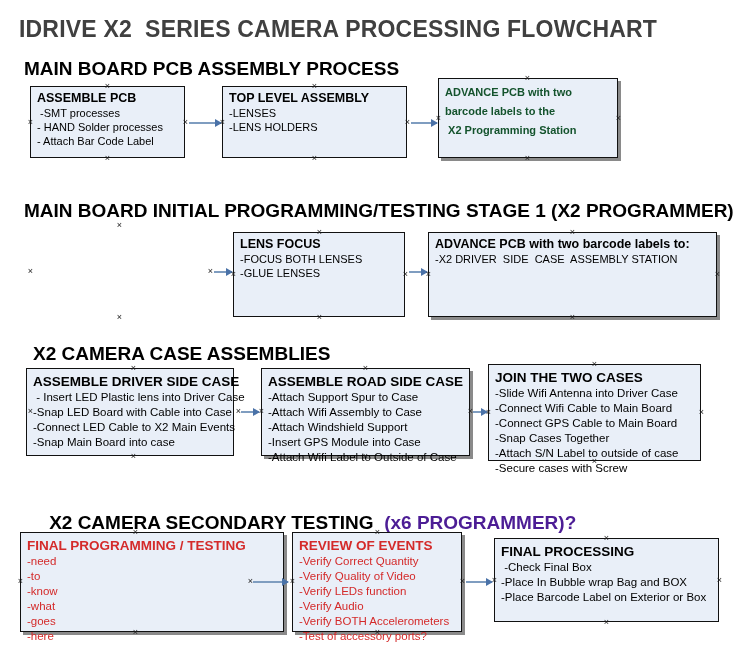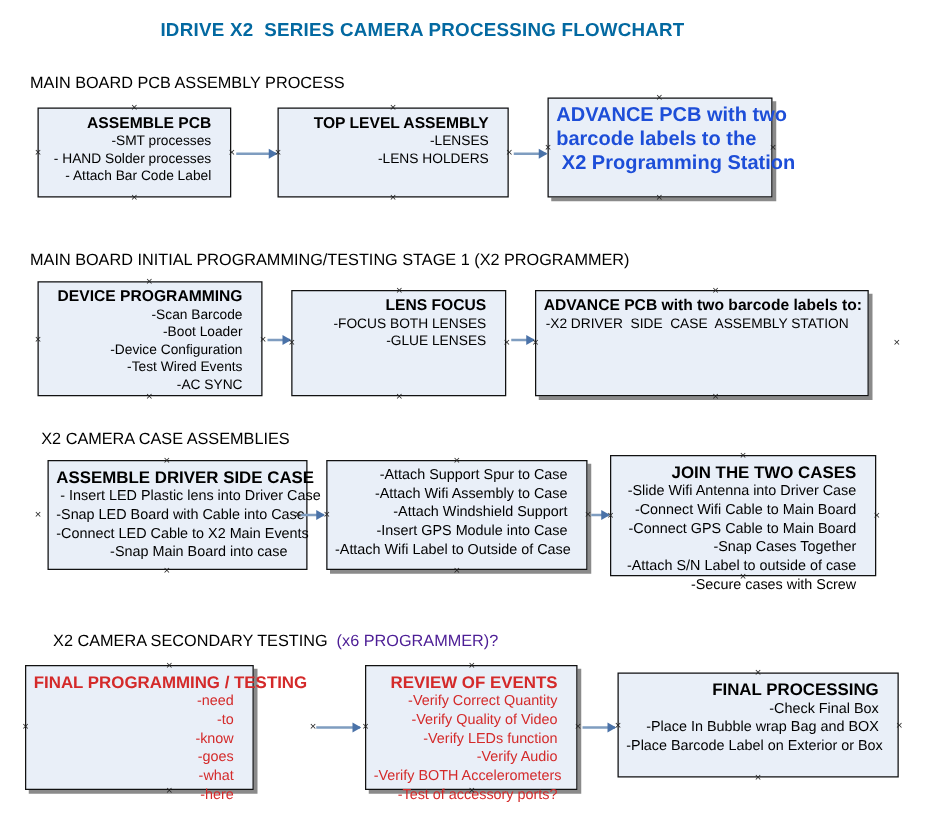--- a/index.html
+++ b/index.html
@@ -19,46 +19,45 @@
     inset: 0;
   }
 
   
   .doc-title {
     position: absolute;
     left: 0;
     top: 16px;
     width: 676px;
     text-align: center;
-    font-size: 15px;
+    font-size: 23px;
     font-weight: bold;
     letter-spacing: 0.2px;
-    color: #0369a1;
+    color: #404040;
     white-space: pre;
   }
   .section-heading {
     position: absolute;
-    font-size: 13px;
-    font-weight: normal;
+    font-size: 19px;
+    font-weight: bold;
     color: #000000;
     white-space: pre;
   }
   .section-heading .accent {
     color: #4c1d95;
   }
 
   
   .node {
     position: absolute;
     background: #e9eff8;
     border: 1.5px solid #111111;
     box-sizing: border-box;
     padding: 4px 15px 4px 6px;
     overflow: visible;
-    text-align: right;
   }
   .node.shadow {
     box-shadow: 3px 3px 0 0 #8a8a8a;
   }
   .node .title {
     font-size: 12.5px;
     font-weight: bold;
     color: #000000;
     line-height: 15px;
     white-space: pre;
@@ -79,24 +78,24 @@
     font-size: 11.5px;
     line-height: 15px;
   }
   .node .title.big {
     font-size: 13.5px;
     line-height: 17px;
   }
 
   
   .node .para {
-    font-size: 16px;
+    font-size: 11px;
     font-weight: bold;
     line-height: 19px;
-    color: #1d4ed8;
+    color: #14532d;
     white-space: pre;
   }
 
   
   .conn {
     position: absolute;
     height: 2px;
     background: #7f9dc0;
   }
   .conn::after {
@@ -164,73 +163,66 @@
 barcode labels to the
  X2 Programming Station</div>
   </div>
   <div class="handle" style="left:524px; top:75px;"></div>
   <div class="handle" style="left:524px; top:155px;"></div>
   <div class="handle" style="left:435px; top:115px;"></div>
   <div class="handle" style="left:615px; top:115px;"></div>
 
   <div class="section-heading" style="left:24px; top:200px;">MAIN BOARD INITIAL PROGRAMMING/TESTING STAGE 1 (X2 PROGRAMMER)</div>
 
-  <div class="node" style="left:30px; top:225px; width:180px; height:92px;">
-    <div class="title">DEVICE PROGRAMMING</div>
-    <div class="line">-Scan Barcode</div>
-    <div class="line">-Boot Loader</div>
-    <div class="line">-Device Configuration</div>
-    <div class="line">-Test Wired Events</div>
-    <div class="line">-AC SYNC</div>
-  </div>
   <div class="handle" style="left:116px; top:222px;"></div>
   <div class="handle" style="left:116px; top:314px;"></div>
   <div class="handle" style="left:27px; top:268px;"></div>
   <div class="handle" style="left:207px; top:268px;"></div>
 
   <div class="conn" style="left:214px; top:271px; width:18px;"></div>
 
   <div class="node" style="left:233px; top:232px; width:172px; height:85px;">
     <div class="title">LENS FOCUS</div>
     <div class="line">-FOCUS BOTH LENSES</div>
     <div class="line">-GLUE LENSES</div>
   </div>
   <div class="handle" style="left:316px; top:229px;"></div>
   <div class="handle" style="left:316px; top:314px;"></div>
   <div class="handle" style="left:230px; top:271px;"></div>
   <div class="handle" style="left:402px; top:271px;"></div>
 
   <div class="conn" style="left:409px; top:271px; width:18px;"></div>
 
-  <div class="node shadow" style="left:428px; top:232px; width:267px; height:85px;">
+  <div class="node shadow" style="left:428px; top:232px; width:289px; height:85px;">
     <div class="title">ADVANCE PCB with two barcode labels to:</div>
     <div class="line">-X2 DRIVER  SIDE  CASE  ASSEMBLY STATION</div>
   </div>
   <div class="handle" style="left:569px; top:229px;"></div>
   <div class="handle" style="left:569px; top:314px;"></div>
   <div class="handle" style="left:425px; top:271px;"></div>
   <div class="handle" style="left:714px; top:271px;"></div>
 
   <div class="section-heading" style="left:33px; top:343px;">X2 CAMERA CASE ASSEMBLIES</div>
 
-  <div class="node" style="left:38px; top:368px; width:208px; height:88px;">
+  <div class="node" style="left:26px; top:368px; width:208px; height:88px;">
     <div class="title big">ASSEMBLE DRIVER SIDE CASE</div>
     <div class="line big"> - Insert LED Plastic lens into Driver Case</div>
     <div class="line big">-Snap LED Board with Cable into Case</div>
     <div class="line big">-Connect LED Cable to X2 Main Events</div>
     <div class="line big">-Snap Main Board into case</div>
   </div>
   <div class="handle" style="left:130px; top:365px;"></div>
   <div class="handle" style="left:130px; top:453px;"></div>
   <div class="handle" style="left:27px; top:408px;"></div>
   <div class="handle" style="left:235px; top:408px;"></div>
 
   <div class="conn" style="left:241px; top:411px; width:18px;"></div>
 
   <div class="node shadow" style="left:261px; top:368px; width:209px; height:88px;">
+    <div class="title big">ASSEMBLE ROAD SIDE CASE</div>
     <div class="line big">-Attach Support Spur to Case</div>
     <div class="line big">-Attach Wifi Assembly to Case</div>
     <div class="line big">-Attach Windshield Support</div>
     <div class="line big">-Insert GPS Module into Case</div>
     <div class="line big">-Attach Wifi Label to Outside of Case</div>
   </div>
   <div class="handle" style="left:362px; top:365px;"></div>
   <div class="handle" style="left:362px; top:453px;"></div>
   <div class="handle" style="left:258px; top:408px;"></div>
   <div class="handle" style="left:467px; top:408px;"></div>
@@ -248,27 +240,27 @@
   </div>
   <div class="handle" style="left:591px; top:361px;"></div>
   <div class="handle" style="left:591px; top:458px;"></div>
   <div class="handle" style="left:485px; top:409px;"></div>
   <div class="handle" style="left:698px; top:409px;"></div>
 
   <div class="section-heading" style="left:28px; top:490px;">
     <span>X2 CAMERA SECONDARY TESTING  </span><span class="accent">(x6 PROGRAMMER)?</span>
   </div>
 
-  <div class="node shadow" style="left:20px; top:532px; width:183px; height:100px;">
+  <div class="node shadow" style="left:20px; top:532px; width:264px; height:100px;">
     <div class="title big red">FINAL PROGRAMMING / TESTING</div>
     <div class="line big red">-need</div>
     <div class="line big red">-to</div>
     <div class="line big red">-know</div>
+    <div class="line big red">-what</div>
     <div class="line big red">-goes</div>
-    <div class="line big red">-what</div>
     <div class="line big red">-here</div>
   </div>
   <div class="handle" style="left:132px; top:529px;"></div>
   <div class="handle" style="left:132px; top:629px;"></div>
   <div class="handle" style="left:17px; top:578px;"></div>
   <div class="handle" style="left:247px; top:578px;"></div>
 
   <div class="conn" style="left:253px; top:581px; width:35px;"></div>
 
   <div class="node shadow" style="left:292px; top:532px; width:170px; height:100px;">

